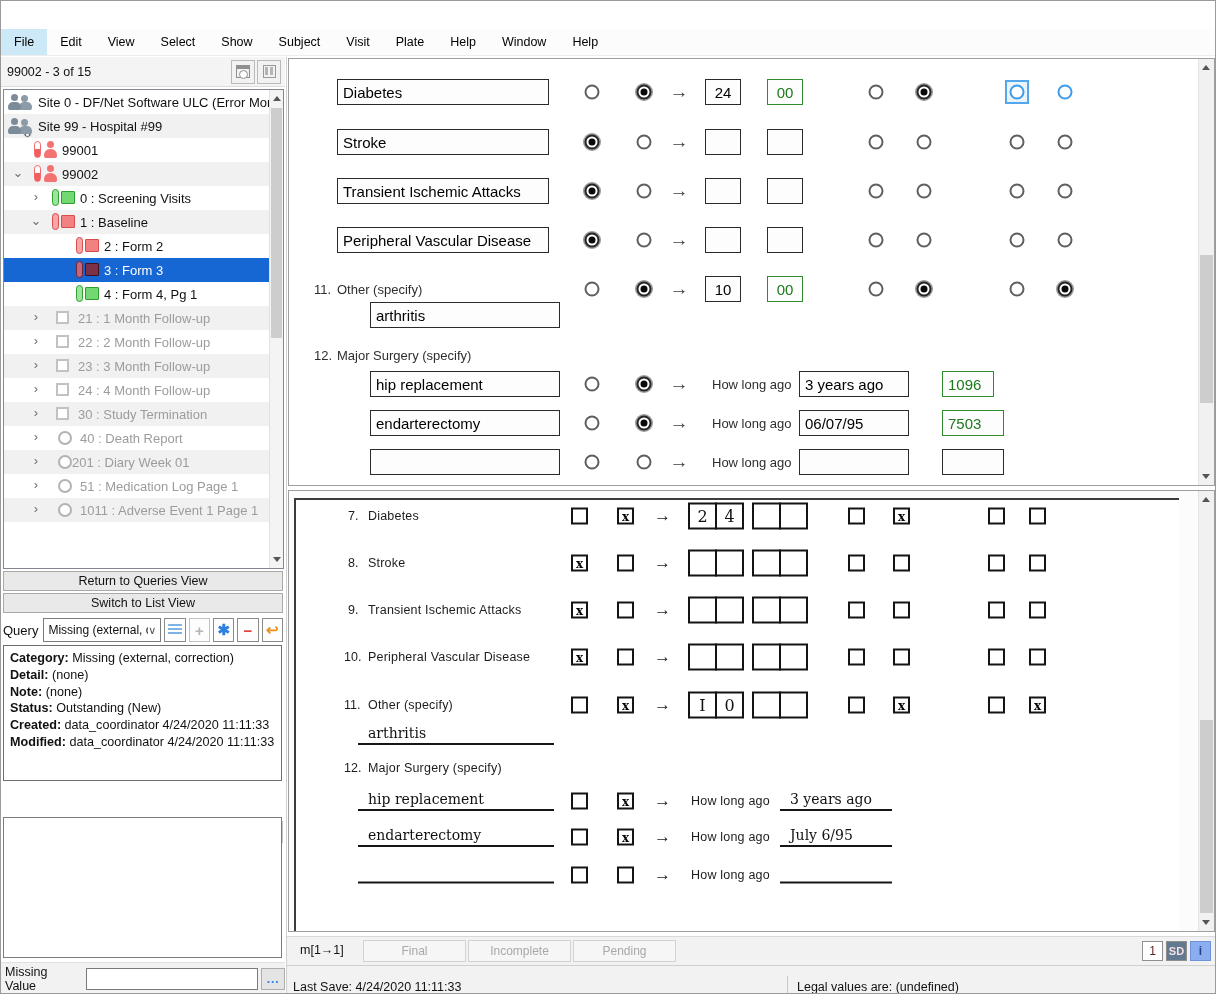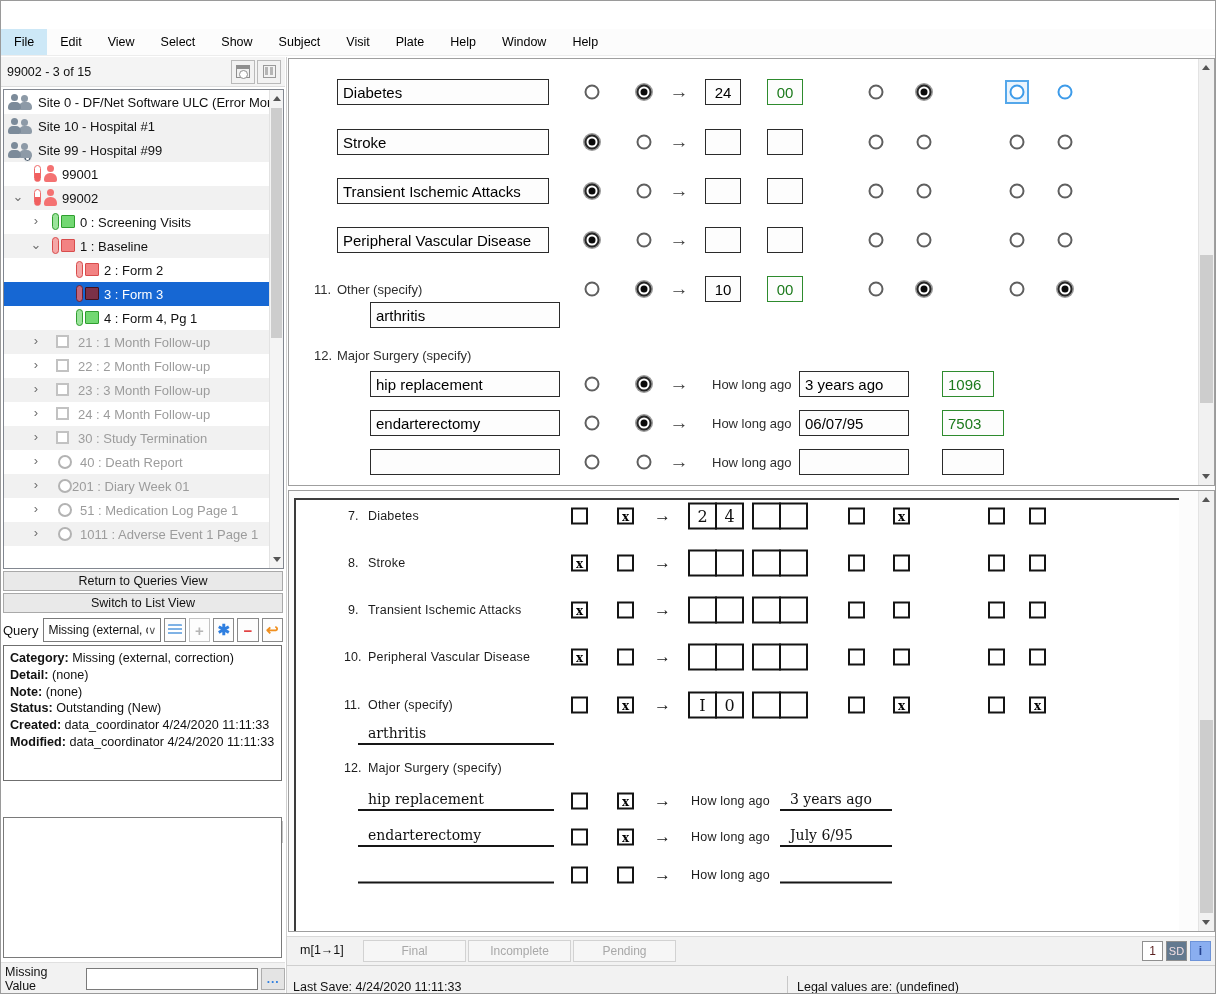--- a/index.html
+++ b/index.html
@@ -127,21 +127,21 @@
   .sarrow { font-size:17px; color:#1a1a1a; }
   .hand { font-family:"DejaVu Serif",serif; font-size:14px; color:#111; }
   .uline { border-bottom:2px solid #161616; padding:0 8px 2px 10px; min-height:17px; }
 
   
   .footer { position:absolute; left:286px; top:935px; width:930px; height:29px; background:#f2f2f2; border-top:1px solid #d8d8d8; }
   .fnav { position:absolute; left:13px; top:6px; font-size:12.5px; color:#111; }
   .fbtn { position:absolute; top:3px; width:103px; height:22px; background:#f6f6f6; border:1px solid #d2d2d2; color:#a8a8a8; font-size:12px; display:flex; align-items:center; justify-content:center; }
   .fsq { position:absolute; top:4px; width:21px; height:20px; border:1px solid #8f8f8f; display:flex; align-items:center; justify-content:center; font-size:12px; }
   .fsq.n1 { background:#fff; color:#5a1f1f; }
-  .fsq.sd { background:#63798f; color:#f3dfe4; font-size:11px; font-weight:normal; }
+  .fsq.sd { background:#63798f; color:#f3dfe4; font-size:11px; font-weight:bold; }
   .fsq.inf { background:#8aaef0; color:#23418f; border-color:#6d93d8; font-weight:bold; }
   .statusbar { position:absolute; left:286px; top:964px; width:930px; height:43px; background:#f2f2f2; border-top:1px solid #cfcfcf; display:flex; align-items:center; font-size:12.5px; }
   .statusbar .sep { width:1px; height:22px; background:#c8c8c8; position:absolute; left:500px; }
   .ls { margin-left:6px; } .lv { position:absolute; left:510px; }
   .sbdivider { position:absolute; left:285px; top:56px; width:1px; height:938px; background:#d0d0d0; }
 </style>
 </head>
 <body>
 
 <div class="window">
@@ -177,24 +177,20 @@
         </div>
     </div>
   </div>
 
   <div class="tree">
     <div class="trow">
         <span class="ic ic-people" style="left:4px;top:4px"></span>
         <span class="tlbl" style="margin-left:34px">Site 0 - DF/Net Software ULC (Error Moni...</span>
       </div>
     <div class="trow stripe">
-        <span class="ic ic-people" style="left:4px;top:4px"></span>
-        <span class="tlbl" style="margin-left:34px">Site 10 - Hospital #1</span>
-      </div>
-    <div class="trow stripe">
         <span class="ic ic-people" style="left:4px;top:4px">
           <span class="badge"></span>
         </span>
         <span class="tlbl" style="margin-left:34px">Site 99 - Hospital #99</span>
       </div>
     <div class="trow">
         <span class="ic ic-subj" style="left:30px;top:3px">
           <span class="thermo"></span>
           <span class="person"></span>
         </span>

